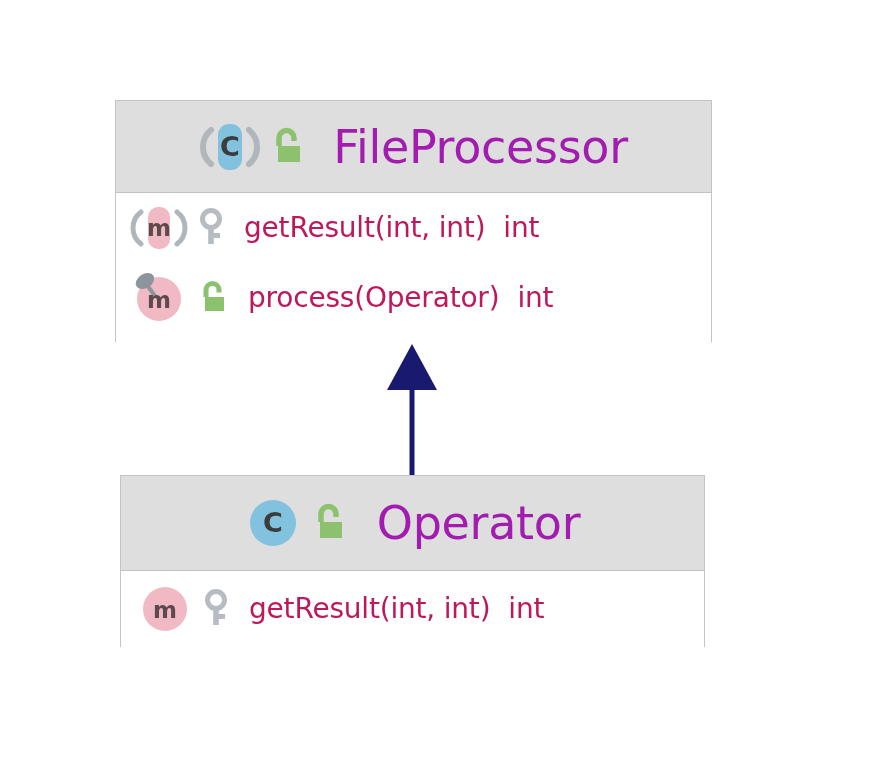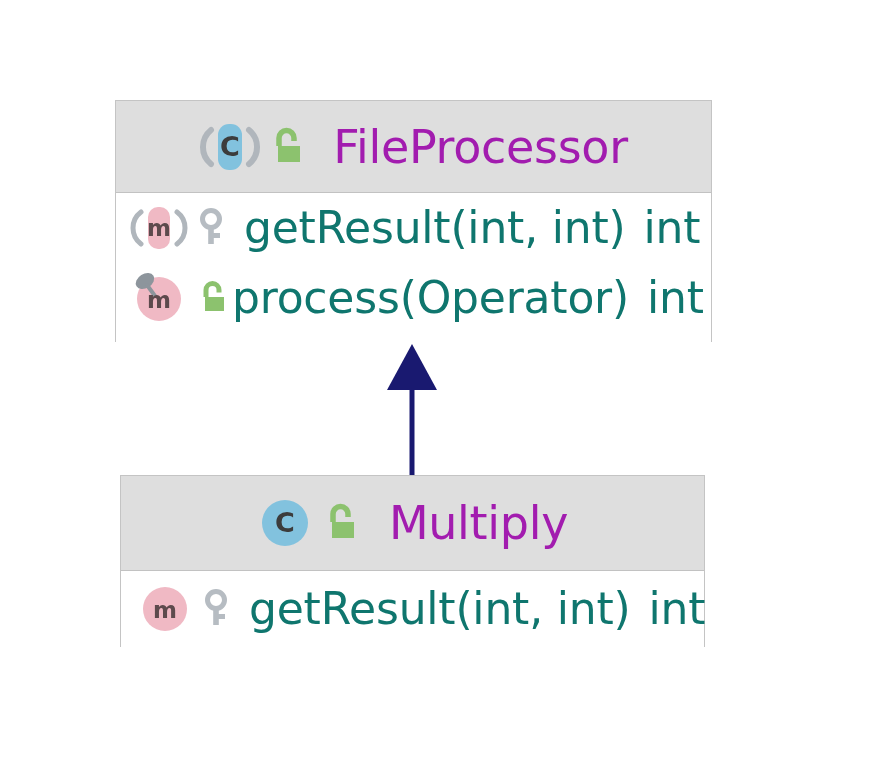--- a/index.html
+++ b/index.html
@@ -58,22 +58,22 @@
   }
 
   .member-row {
     box-sizing: border-box;
     display: flex;
     align-items: center;
     white-space: nowrap;
   }
 
   .member-text {
-    font-size: 44px;
-    color: #0f766e;
+    font-size: 28px;
+    color: #be185d;
     line-height: 1;
     letter-spacing: -0.2px;
   }
 
   .member-text .ret {
     padding-left: 18px;
   }
 
   .icon-slot {
     display: inline-flex;
@@ -166,21 +166,21 @@
           </svg>
         </span>
 
         <span class="icon-slot" style="width:40px; height:40px; margin-left:4px;">
           <svg width="40" height="40" viewBox="0 0 40 40">
             <path d="M14 19 L14 12 A 6.5 6.5 0 0 1 27 12 L27 14.5" fill="none" stroke="#8cc26e" stroke-width="5" stroke-linecap="butt"></path>
             <rect x="13" y="19" width="19" height="14" fill="#8cc26e"></rect>
           </svg>
         </span>
 
-        <span class="member-text" style="text-align:right;">
+        <span class="member-text" style="margin-left:16px;text-align:right;">
           <span>process(Operator)</span><span class="ret">int</span>
         </span>
       </div>
     </div>
   </div>
 
   <div class="uml-class" style="left:120px; top:475px; width:585px; height:172px;">
 
     <div class="class-header" style="height:95px;">
       <div class="hdr-inner">
@@ -192,21 +192,21 @@
           </svg>
         </span>
 
         <span class="icon-slot" style="width:46px; height:46px; margin-left:4px;">
           <svg width="46" height="46" viewBox="0 0 46 46">
             <path d="M16 22 L16 14 A 7.5 7.5 0 0 1 31 14 L31 17" fill="none" stroke="#8cc26e" stroke-width="5.5" stroke-linecap="butt"></path>
             <rect x="15" y="22" width="22" height="16" fill="#8cc26e"></rect>
           </svg>
         </span>
 
-        <span class="class-name" style="margin-left:26px;">Multiply</span>
+        <span class="class-name" style="margin-left:26px;">Operator</span>
       </div>
     </div>
 
     <div class="members" style="height:76px;">
 
       <div class="member-row" style="height:76px; padding-left:18px;">
 
         <span class="icon-slot" style="width:52px; height:52px;">
           <svg width="52" height="52" viewBox="0 0 52 52">
             <circle cx="26" cy="26" r="22" fill="#f0b9c4"></circle>

